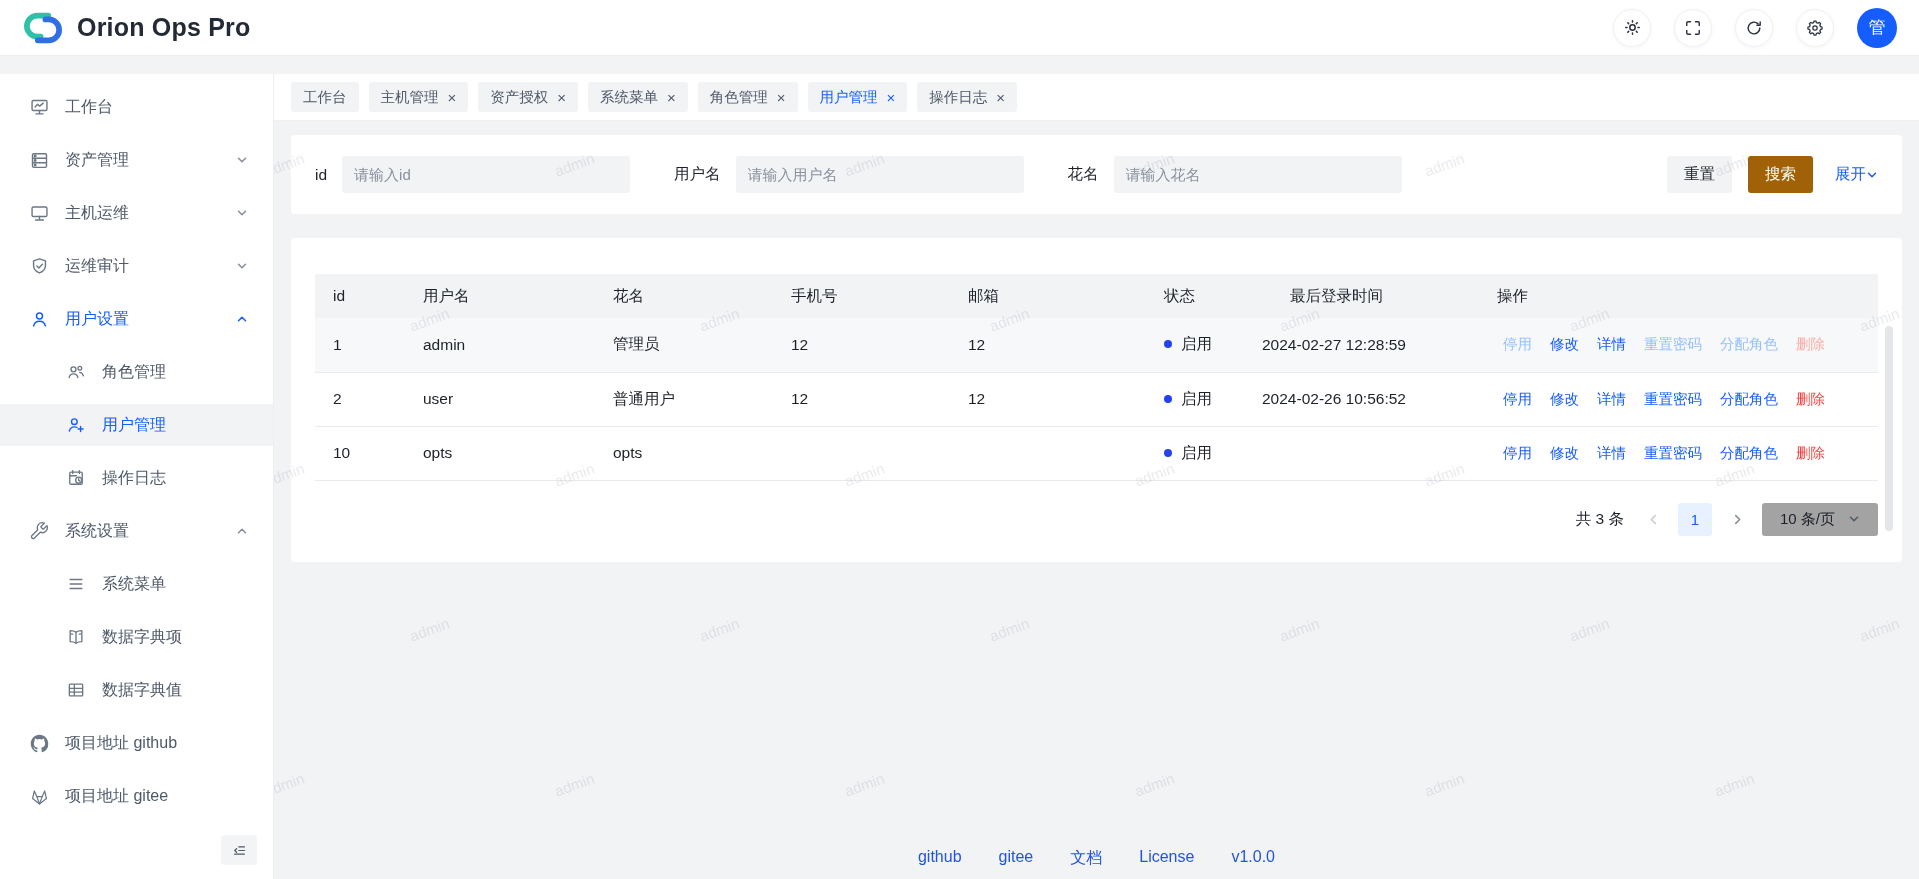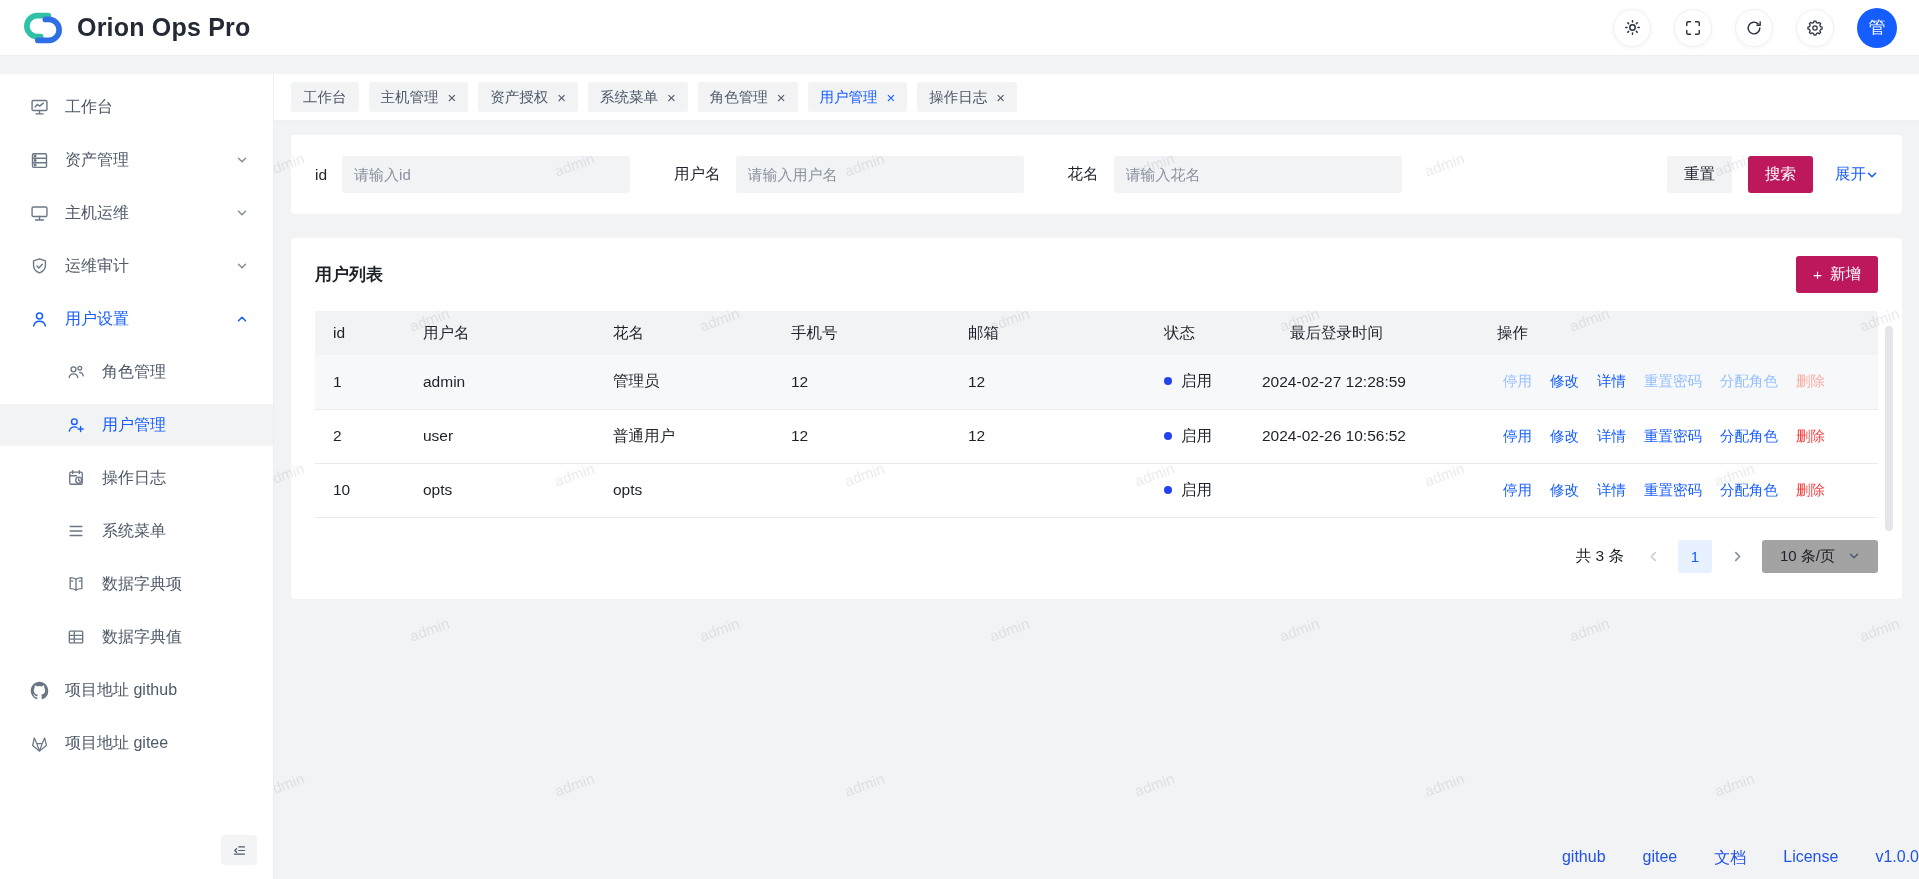--- a/index.html
+++ b/index.html
@@ -52,21 +52,21 @@
   .search-card { height:79px; display:flex; align-items:center; padding:0 24px; margin-bottom:24px; }
   .sf-label { font-size:15.5px; color:#1d2129; margin-right:15px; white-space:nowrap; }
   .sf-input { width:288px; height:37px; background:#f2f3f5; border:none; outline:none; border-radius:3px;
     padding:0 12px; font-size:15px; color:#1d2129; font-family:inherit; }
   .sf-input::placeholder { color:#8a919f; }
   .sf-gap { width:44px; flex:0 0 auto; }
   .search-actions { margin-left:auto; display:flex; align-items:center; gap:16px; }
   .btn { height:37px; border:none; border-radius:3px; font-size:15.5px; padding:0 17px;
     cursor:pointer; font-family:Liberation Sans, sans-serif; display:inline-flex; align-items:center; gap:8px; }
   .btn-gray { background:#f2f3f5; color:#1d2129; }
-  .btn-blue { background:#be185d; color:#fff; }
+  .btn-blue { background:#a16207; color:#fff; }
   .link-expand { color:#165dff; font-size:15.5px; display:inline-flex; align-items:center; 
     cursor:pointer; margin-left:6px; }
 
   .table-card { padding:18px 24px 26px; }
   .tc-head { display:flex; align-items:center; }
   .tc-title { font-size:17px; font-weight:bold; color:#1d2129; }
   .tc-add { margin-left:auto; }
   table { border-collapse:collapse; table-layout:fixed; width:100%; margin-top:18px; }
   th { background:#f2f3f5; height:44px; text-align:left; font-size:15.5px; font-weight:500;
     color:#1d2129; padding-left:8px; }
@@ -86,21 +86,21 @@
   .pg-total { font-size:15.5px; color:#1d2129; margin-right:4px; }
   .pg-arrow { width:26px; height:32px; display:flex; align-items:center; justify-content:center; cursor:pointer; }
   .pg-arrow.prev { color:#c9cdd4; } .pg-arrow.next { color:#86909c; }
   .pg-num { width:34px; height:33px; background:#e8f1ff; color:#165dff; border-radius:3px;
     display:flex; align-items:center; justify-content:center; font-size:15px; cursor:pointer; }
   .pg-size { width:116px; height:33px; background:#a3a3a3; border-radius:3px; display:flex;
     align-items:center; justify-content:center; gap:13px; font-size:15px; color:#1d2129; cursor:pointer; }
   .tbl-scrollbar { position:absolute; right:9px; top:88px; width:8px; height:205px;
     background:#e4e6ea; border-radius:4px; }
 
-  .foot { position:absolute; left:0; right:0; bottom:10px; text-align:right; z-index:6; }
+  .foot { position:absolute; left:0; right:0; bottom:10px; text-align:center; z-index:6; }
   .foot-links { display:inline-flex; gap:37px; }
   .foot-links span { color:#2253e6; font-size:16px; cursor:pointer; }
   .foot-copy { margin-top:15px; color:#8d97a5; font-size:16.5px; }
   svg { display:block; }
 </style>
 </head>
 <body>
 
 <div class="hdr">
   <div class="logo">
@@ -234,20 +234,33 @@
   <div class="s-item sub">
     <span class="s-ic">
       <svg width="20" height="20" viewBox="0 0 24 24" fill="none" stroke="currentColor" stroke-width="1.6" stroke-linecap="round" stroke-linejoin="round">
         <rect x="4.5" y="5" width="15" height="14.5" rx="1.5"></rect>
           <path d="M8 3.3v3.2M16 3.3v3.2M4.5 9.3h8"></path>
         <circle cx="15.2" cy="14.6" r="3.6"></circle>
           <polyline points="15.2 12.9 15.2 14.8 16.7 15.7"></polyline>
         </svg>
     </span>
     <span>操作日志</span>
+  </div>
+  <div class="s-item">
+    <span class="s-ic">
+      <svg width="20" height="20" viewBox="0 0 24 24" fill="none" stroke="currentColor" stroke-width="1.6" stroke-linecap="round" stroke-linejoin="round">
+        <path d="M14.7 6.3a1 1 0 0 0 0 1.4l1.6 1.6a1 1 0 0 0 1.4 0l3.77-3.77a6 6 0 0 1-7.94 7.94l-6.91 6.91a2.12 2.12 0 0 1-3-3l6.91-6.91a6 6 0 0 1 7.94-7.94l-3.76 3.76z"></path>
+        </svg>
+    </span>
+    <span>系统设置</span>
+    <span class="s-chev">
+      <svg width="12" height="12" viewBox="0 0 12 12" fill="none" stroke="currentColor" stroke-width="1.5" stroke-linecap="round" stroke-linejoin="round">
+          <polyline points="2.5 7.8 6 4.2 9.5 7.8"></polyline>
+        </svg>
+    </span>
   </div>
   <div class="s-item sub">
     <span class="s-ic">
       <svg width="20" height="20" viewBox="0 0 24 24" fill="none" stroke="currentColor" stroke-width="1.8" stroke-linecap="round">
           <path d="M5 6.5h14M5 12h14M5 17.5h14"></path>
         </svg>
     </span>
     <span>系统菜单</span>
   </div>
   <div class="s-item sub">
@@ -372,27 +385,20 @@
       <span class="link-expand">
         <span>展开</span>
         <svg width="12" height="12" viewBox="0 0 12 12" fill="none" stroke="currentColor" stroke-width="1.5" stroke-linecap="round" stroke-linejoin="round">
             <polyline points="2.5 4.2 6 7.8 9.5 4.2"></polyline>
           </svg>
       </span>
     </div>
   </div>
 
   <div class="card table-card">
-    <div class="tc-head">
-      <span class="tc-title">用户列表</span>
-      <button class="btn btn-blue tc-add">
-        <span>+</span>
-        <span>新增</span>
-      </button>
-    </div>
 
     <table>
       <colgroup>
         <col style="width:100px">
           <col style="width:190px">
           <col style="width:178px">
           <col style="width:177px">
         <col style="width:196px">
           <col style="width:98px">
           <col style="width:235px">

